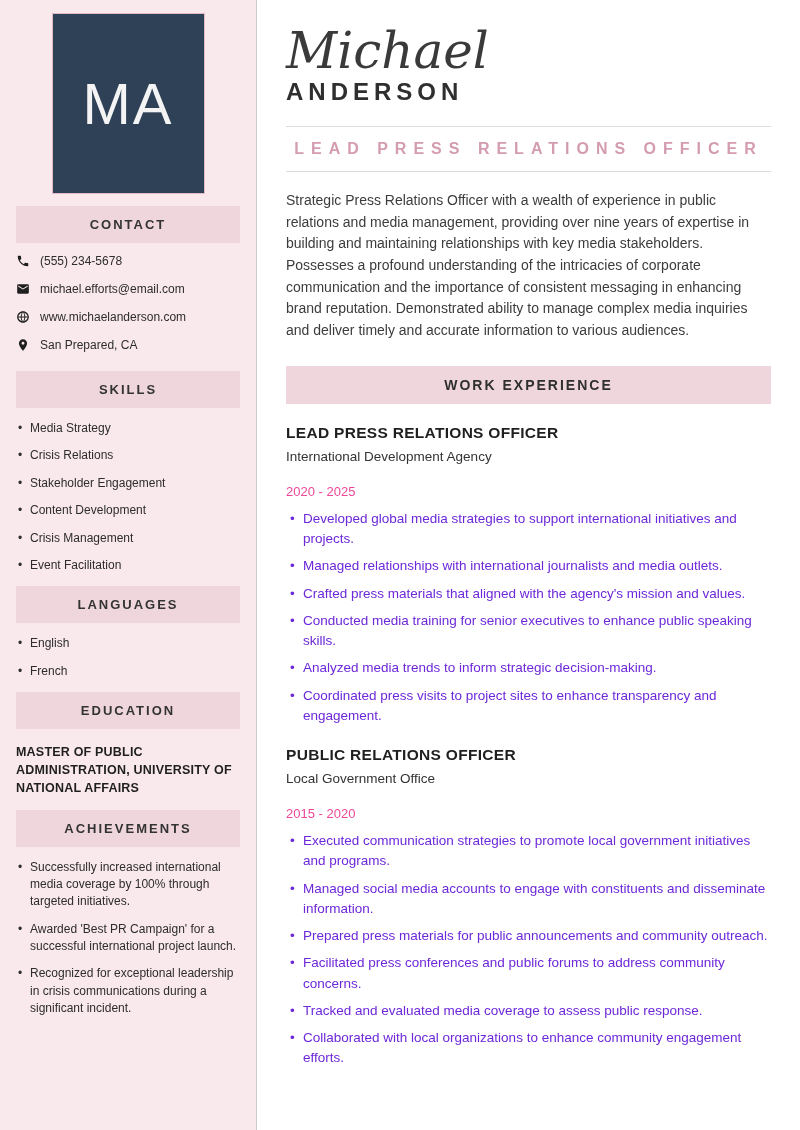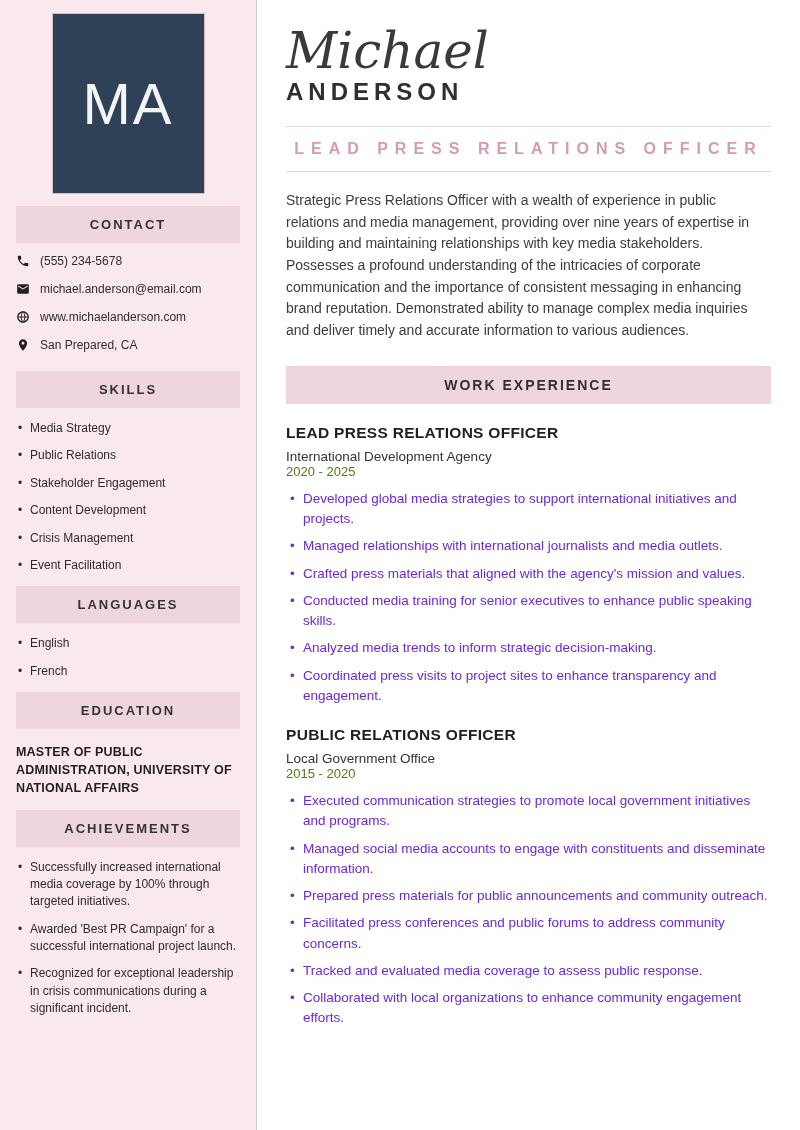--- a/index.html
+++ b/index.html
@@ -126,21 +126,21 @@
     margin-top: 24px;
   }
   .job { margin-top: 20px; }
   .job-title {
     font-size: 15.5px;
     font-weight: bold;
     color: #1f1f1f;
     letter-spacing: 0.3px;
   }
   .company { font-size: 13.5px; color: #333; margin-top: 7px; }
-  .dates { font-size: 13px; color: #4d7c0f; margin-top: 0; }
+  .dates { font-size: 13px; color: #ec4899; margin-top: 20px; }
   .job-bullets { list-style: none; margin-top: 10px; }
   .job-bullets li {
     font-size: 13.5px; color: #6d28d9;
     line-height: 1.5;
     padding-left: 17px;
     margin-bottom: 7px;
     position: relative;
   }
   .job-bullets li::before {
     content: "•";
@@ -170,21 +170,21 @@
               </svg>
           </span>
           <span>(555) 234-5678</span>
         </li>
         <li class="contact-item">
           <span class="c-icon">
             <svg viewBox="0 0 24 24">
                 <path d="M20 4H4c-1.1 0-1.99.9-1.99 2L2 18c0 1.1.9 2 2 2h16c1.1 0 2-.9 2-2V6c0-1.1-.9-2-2-2zm0 4l-8 5-8-5V6l8 5 8-5v2z"></path>
               </svg>
           </span>
-          <span>michael.anderson@email.com</span>
+          <span>michael.efforts@email.com</span>
         </li>
         <li class="contact-item">
           <span class="c-icon">
             <svg viewBox="0 0 24 24">
                 <path d="M12 2C6.48 2 2 6.48 2 12s4.48 10 10 10 10-4.48 10-10S17.52 2 12 2zm7.93 9h-3.98c-.15-2.36-.82-4.57-1.92-6.31C16.94 5.63 19.45 8.01 19.93 11zM12 4.04c1.17 1.5 2.07 3.94 2.26 6.96H9.74c.19-3.02 1.09-5.46 2.26-6.96zM4.07 13h3.98c.15 2.36.82 4.57 1.92 6.31C7.06 18.37 4.55 15.99 4.07 13zm3.98-2H4.07c.48-2.99 2.99-5.37 5.9-6.31-1.1 1.74-1.77 3.95-1.92 6.31zM12 19.96c-1.17-1.5-2.07-3.94-2.26-6.96h4.52c-.19 3.02-1.09 5.46-2.26 6.96zm2.03-.65c1.1-1.74 1.77-3.95 1.92-6.31h3.98c-.48 2.99-2.99 5.37-5.9 6.31z"></path>
               </svg>
           </span>
           <span>www.michaelanderson.com</span>
         </li>
         <li class="contact-item">
@@ -195,21 +195,21 @@
           </span>
           <span>San Prepared, CA</span>
         </li>
       </ul>
     </section>
 
     <section>
       <div class="sec-header">SKILLS</div>
       <ul class="dot-list">
         <li>Media Strategy</li>
-        <li>Public Relations</li>
+        <li>Crisis Relations</li>
         <li>Stakeholder Engagement</li>
         <li>Content Development</li>
         <li>Crisis Management</li>
         <li>Event Facilitation</li>
       </ul>
     </section>
 
     <section>
       <div class="sec-header">LANGUAGES</div>
       <ul class="dot-list">

